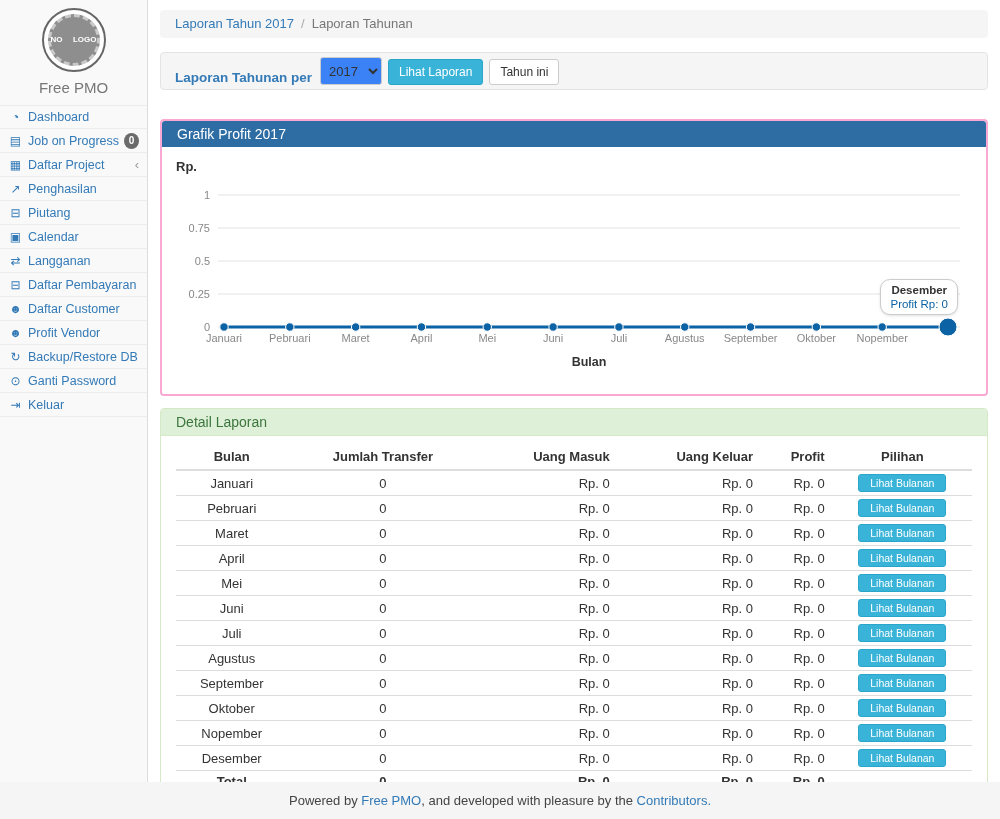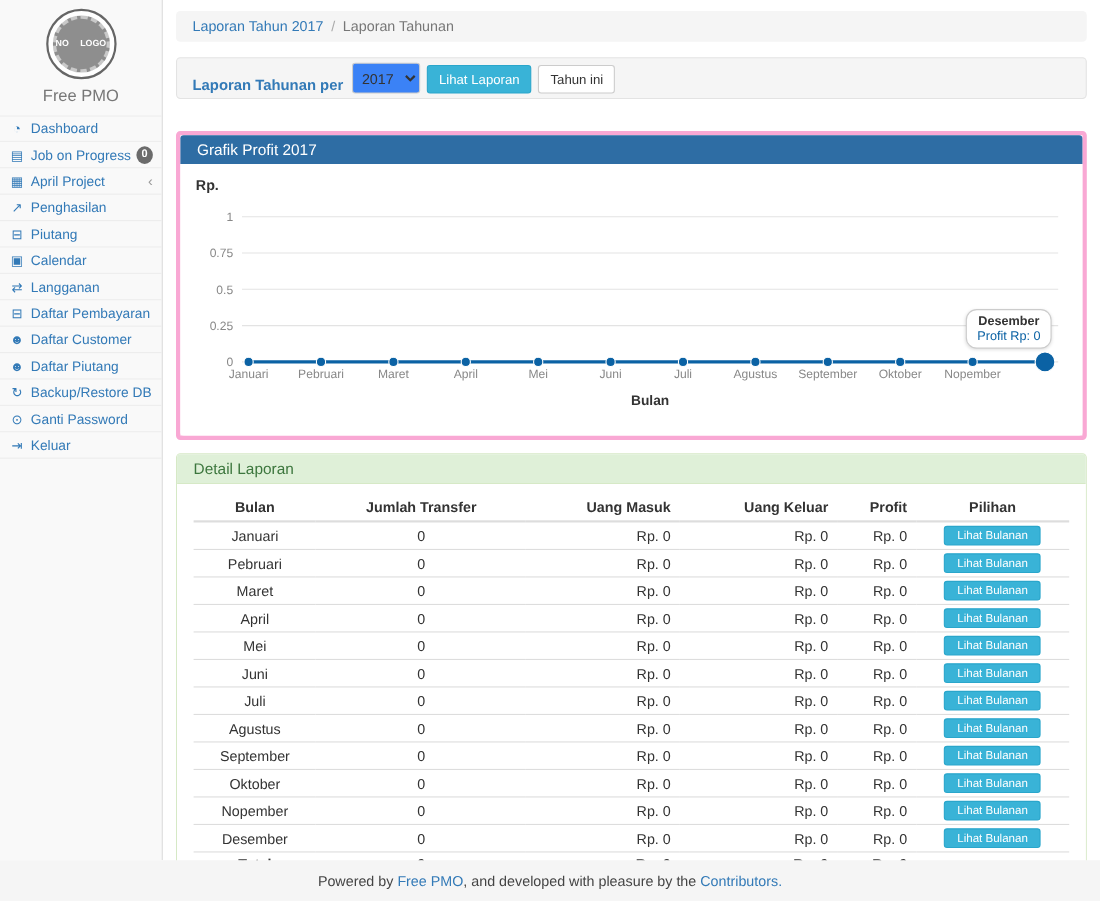--- a/index.html
+++ b/index.html
@@ -60,21 +60,21 @@
     height:28px; width:62px; border:1px solid #ccc; border-radius:3px;
     background:#3b82f6; font-size:13px; color:#333; padding:0 4px;
     font-family:"Liberation Sans", sans-serif;
   }
   .btn { border-radius:3px; font-size:12px; padding:5px 10px; cursor:pointer;
          font-family:"Liberation Sans", sans-serif; }
   .btn-info { background:#39b3d7; border:1px solid #2aa6cb; color:#fff; }
   .btn-default { background:#fff; border:1px solid #ccc; color:#333; }
   
   .panel { border-radius:4px; margin-bottom:12px; }
-  .panel-primary { border:4px solid #f9a8d4;margin-top:29px; }
+  .panel-primary { border:2px solid #f9a8d4;margin-top:29px; }
   .panel-primary .panel-heading {
     background:#2e6da4; color:#fff; padding:5px 15px; font-size:14px;
     border-radius:3px 3px 0 0; height:26px;
   }
   .panel-success { border:1px solid #d6e9c6; }
   .panel-success .panel-heading {
     background:#dff0d8; color:#3c763d; padding:5px 15px; font-size:14px;
     border-bottom:1px solid #d6e9c6; border-radius:3px 3px 0 0; height:27px;
   }
   .panel-body { background:#fff; padding:8px; border-radius:0 0 3px 3px; }
@@ -127,21 +127,21 @@
         <span class="s-icon">◔</span>
         <span class="s-label">Dashboard</span>
       </li>
       <li>
         <span class="s-icon">▤</span>
         <span class="s-label">Job on Progress</span>
         <span class="badge">0</span>
       </li>
       <li>
         <span class="s-icon">▦</span>
-        <span class="s-label">April Project</span>
+        <span class="s-label">Daftar Project</span>
         <span class="chevron">‹</span>
       </li>
       <li>
         <span class="s-icon">↗</span>
         <span class="s-label">Penghasilan</span>
       </li>
       <li>
         <span class="s-icon">⊟</span>
         <span class="s-label">Piutang</span>
       </li>
@@ -156,21 +156,21 @@
       <li>
         <span class="s-icon">⊟</span>
         <span class="s-label">Daftar Pembayaran</span>
       </li>
       <li>
         <span class="s-icon">☻</span>
         <span class="s-label">Daftar Customer</span>
       </li>
       <li>
         <span class="s-icon">☻</span>
-        <span class="s-label">Daftar Piutang</span>
+        <span class="s-label">Profit Vendor</span>
       </li>
       <li>
         <span class="s-icon">↻</span>
         <span class="s-label">Backup/Restore DB</span>
       </li>
       <li>
         <span class="s-icon">⊙</span>
         <span class="s-label">Ganti Password</span>
       </li>
       <li>

